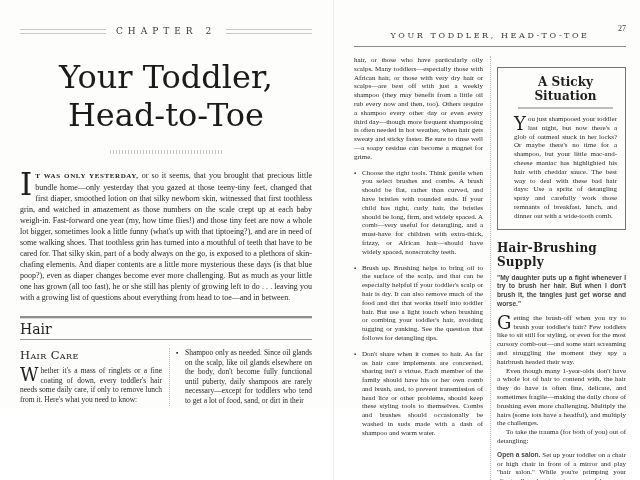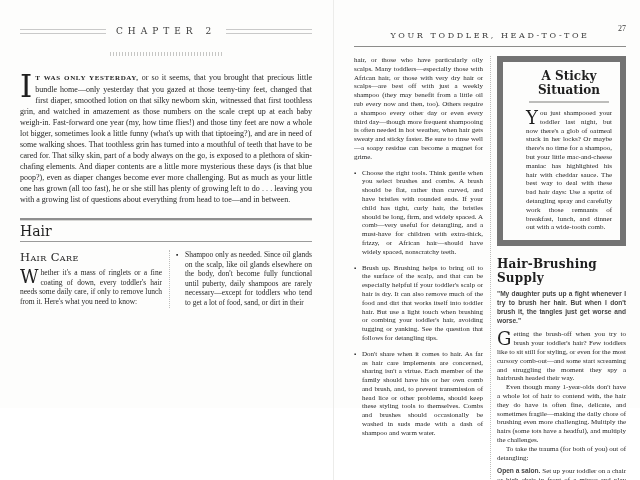--- a/index.html
+++ b/index.html
@@ -45,21 +45,21 @@
   .page-number { position:absolute; right:0; top:0; font-size:8px; color:#3a3a3a; }
   .head-rule { height:1px; background:#8c8c8a; margin-top:4px; }
   .rp-cols { display:flex; margin-top:9px; }
   .rp-col1 { width:129px; }
   .rp-divider { border-left:1px dotted #bdbdbb; margin:0 6px 0 7px; }
   .rp-col2 { flex:1; }
   .rp-text { font-size:7px; line-height:8.8px; text-align:justify; }
   .rp-bullet { position:relative; padding-left:8px; font-size:7px; line-height:8.8px; text-align:justify; margin-top:7px; }
   .rp-bullet::before { content:"▪"; position:absolute; left:0; top:0; font-size:6px; color:#2a2a2a; }
 
-  .sticky-box { border:6px solid #737373; padding:7px 8px 8px 23px; background:#fdfdfc; }
+  .sticky-box { border:1px solid #737373; padding:7px 8px 8px 16px; background:#fdfdfc;margin-top:11px; }
   .sticky-title { text-align:center; font-family:"DejaVu Serif", serif; font-weight:bold; font-size:12px; margin:0; }
   .sticky-title-rule { height:2px; background:#bdbdbb; width:92%; margin:4px auto 6px auto; }
   .qa-heading { font-family:"DejaVu Serif", serif; font-weight:bold; font-size:12px; letter-spacing:0.2px; margin:11px 0 5px 0; }
   .question { font-family:"Liberation Sans", sans-serif; font-weight:bold; font-size:6.6px; line-height:8.8px; color:#454545; text-align:justify; margin:0 0 5px 0; }
   .answer { font-size:7px; line-height:8.8px; text-align:justify; margin:0; }
   .answer.indent { text-indent:9px; }
   .tip { font-size:7px; line-height:8.8px; text-align:justify; margin-top:5px; }
   .tip-lead { font-family:"Liberation Sans", sans-serif; font-weight:bold; font-size:6.6px; color:#454545; }
 </style>
 </head>
@@ -68,20 +68,24 @@
 <div id="spread">
   <div id="gutter"></div>
 
   <div class="page-left">
     <div class="chapter-row">
       <div class="chapter-rule"></div>
       <div class="chapter-label">CHAPTER 2</div>
       <div class="chapter-rule"></div>
     </div>
 
+    <div class="book-title">
+      <div>Your Toddler,</div>
+      <div>Head-to-Toe</div>
+    </div>
 
     <div class="ornament"></div>
 
     <p class="intro">
       <span class="dropcap3">I</span><span class="sc-lead">T WAS ONLY YESTERDAY,</span><span> or so it seems, that you brought that precious little bundle home—only yesterday that you gazed at those teeny-tiny feet, changed that first diaper, smoothed lotion on that silky newborn skin, witnessed that first toothless grin, and watched in amazement as those numbers on the scale crept up at each baby weigh-in. Fast-forward one year (my, how time flies!) and those tiny feet are now a whole lot bigger, sometimes look a little funny (what's up with that tiptoeing?), and are in need of some walking shoes. That toothless grin has turned into a mouthful of teeth that have to be cared for. That silky skin, part of a body always on the go, is exposed to a plethora of skin-chafing elements. And diaper contents are a little more mysterious these days (is that blue poop?), even as diaper changes become ever more challenging. But as much as your little one has grown (all too fast), he or she still has plenty of growing left to do . . . leaving you with a growing list of questions about everything from head to toe—and in between.</span>
     </p>
 
     <div class="hair-section">
       <div class="thick-rule"></div>
       <h2 class="section-heading">Hair</h2>

